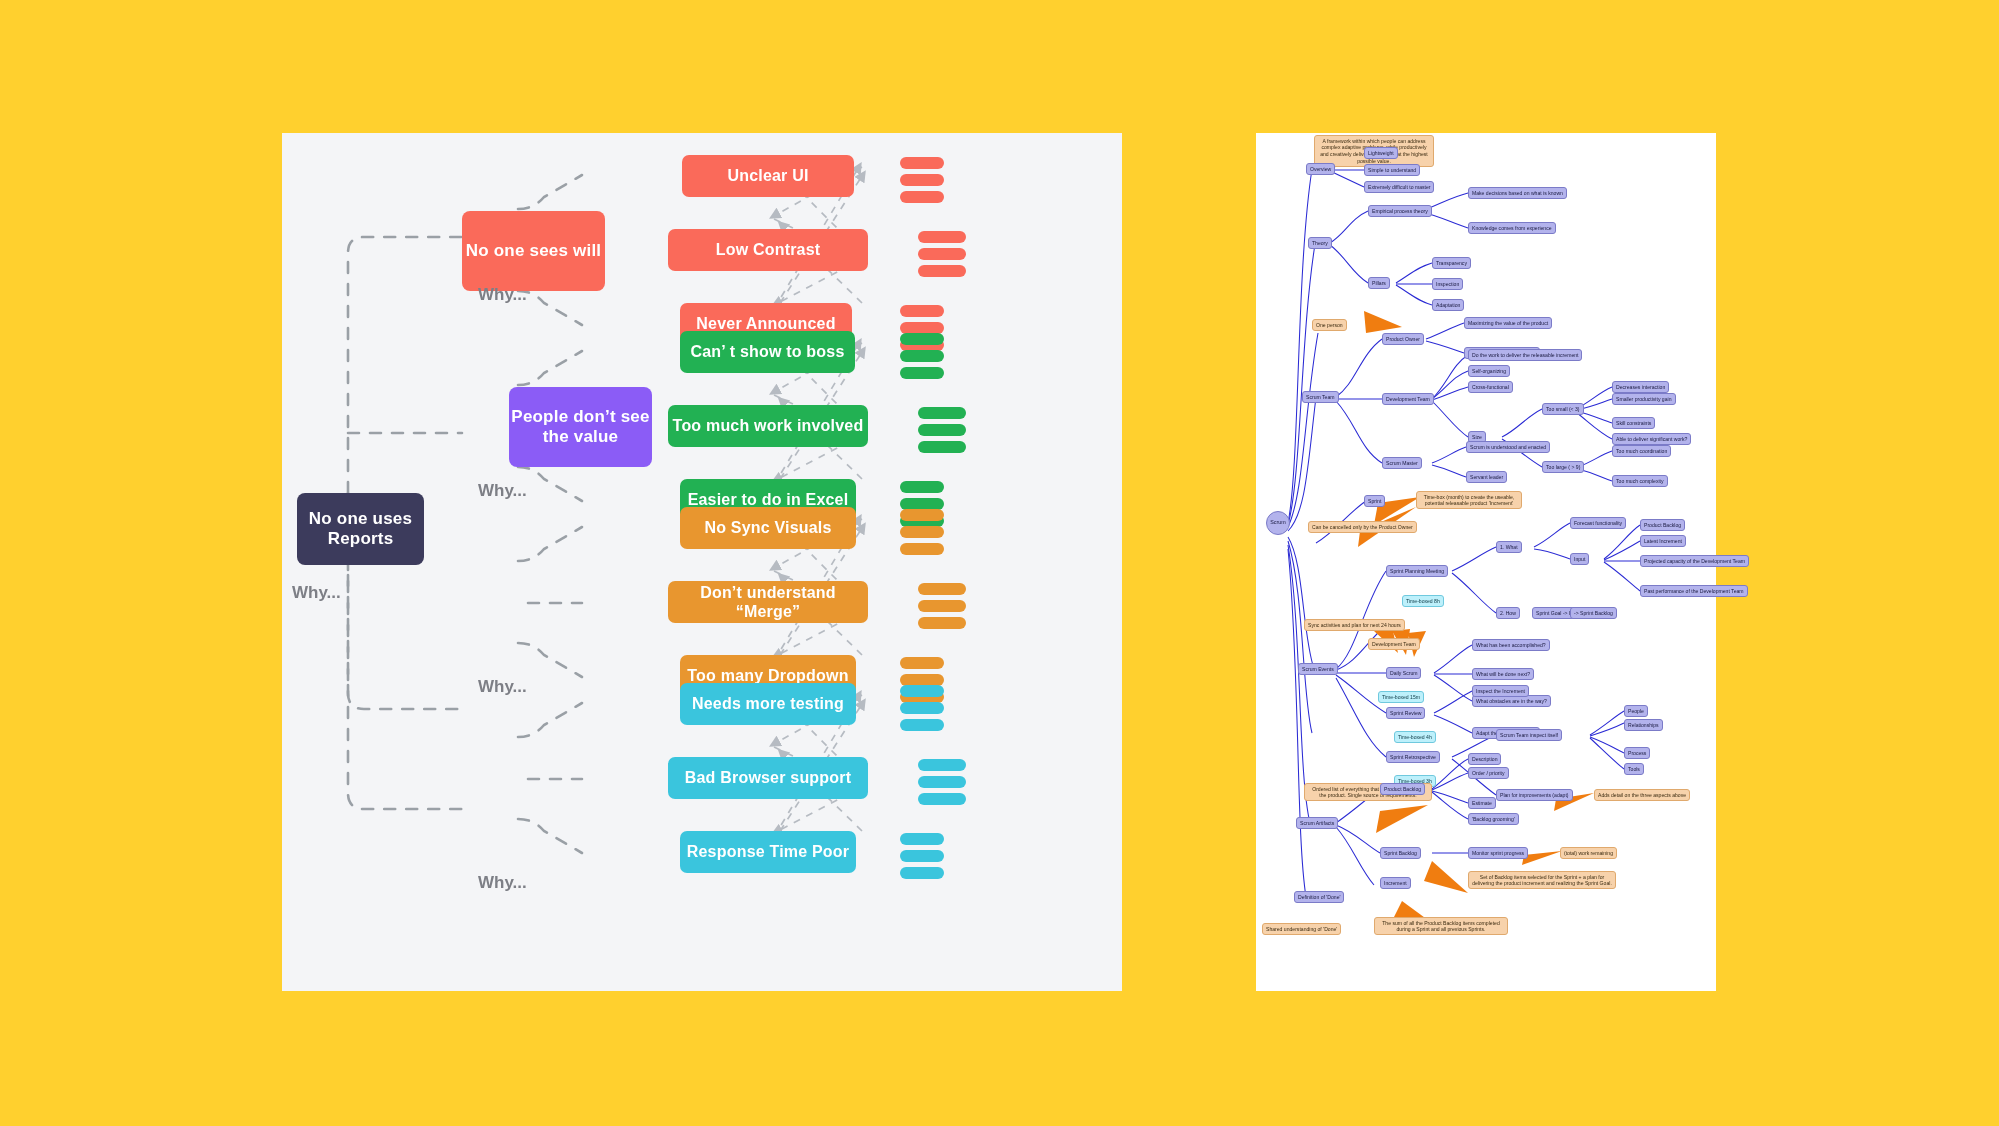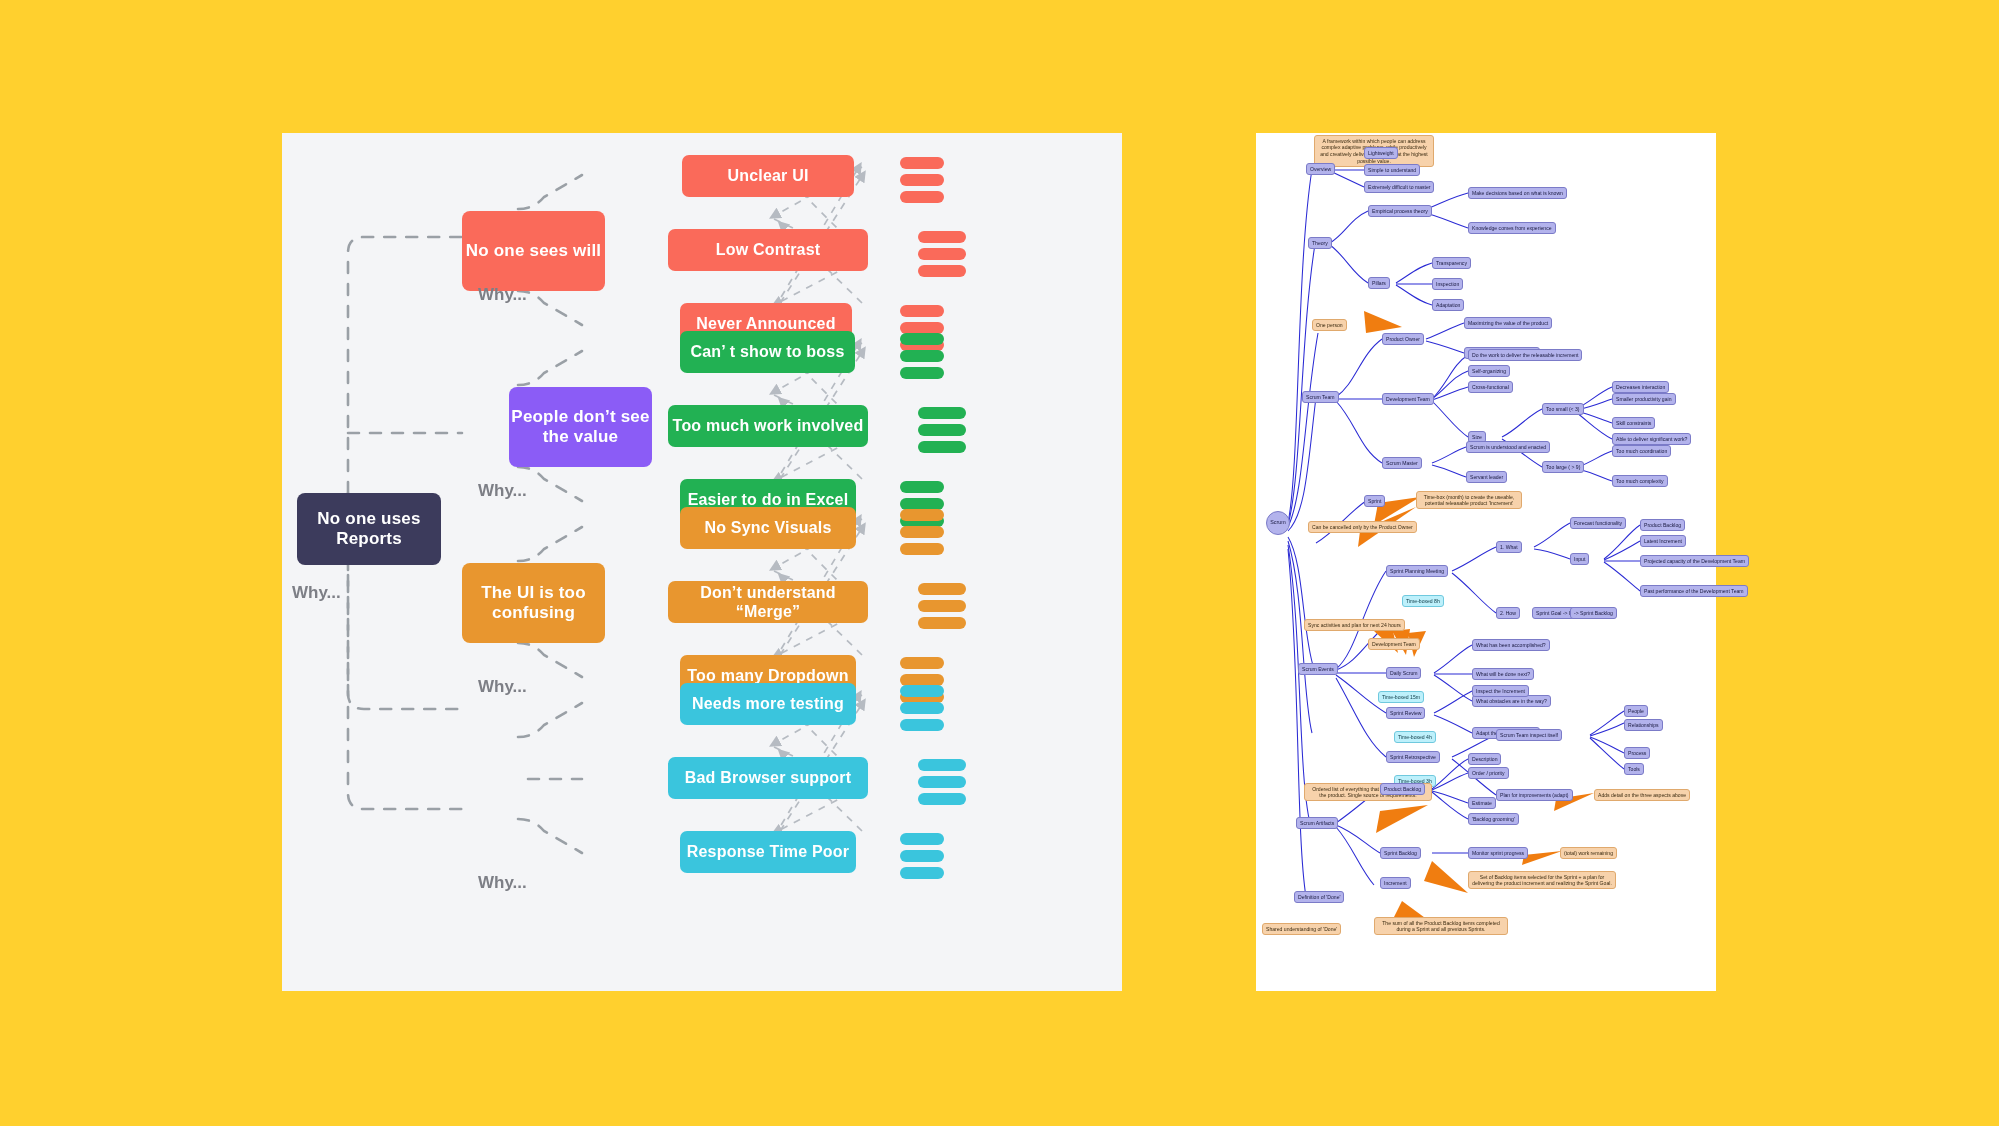--- a/index.html
+++ b/index.html
@@ -26,21 +26,21 @@
     display: flex;
     align-items: center;
     justify-content: center;
     text-align: center;
     font-weight: bold;
     letter-spacing: .2px;
     line-height: 1.2;
     z-index: 3;
   }
   .wnode.root {
-    width: 144px; height: 72px;
+    width: 127px; height: 72px;
     font-size: 17px;
     background: #3c3b5c;
   }
   .wnode.l1 {
     width: 143px; height: 80px;
     font-size: 17px;
   }
   .wnode.l2 {
     height: 42px;
     font-size: 16px;
@@ -222,21 +222,20 @@
     <div class="bar" style="width:48px; background:#22b153;"></div>
     <div class="bar" style="width:48px; background:#22b153;"></div>
     <div class="bar" style="width:48px; background:#22b153;"></div>
   </div>
   <div class="hamburger" style="left:618px; top:348px;">
     <div class="bar" style="width:44px; background:#22b153;"></div>
     <div class="bar" style="width:44px; background:#22b153;"></div>
     <div class="bar" style="width:44px; background:#22b153;"></div>
   </div>
 
-  <div class="wnode l1" style="left:180px; top:430px; background:#e8962f;">The UI is too confusing</div>
   <div class="why-label" style="left:196px; top:544px;">Why...</div>
   <div class="wnode l2" style="left:398px; top:374px; width:176px; background:#e8962f;">No Sync Visuals</div>
   <div class="wnode l2" style="left:386px; top:448px; width:200px; background:#e8962f;">Don’t understand “Merge”</div>
   <div class="wnode l2" style="left:398px; top:522px; width:176px; background:#e8962f;">Too many Dropdown</div>
   <div class="hamburger" style="left:618px; top:376px;">
     <div class="bar" style="width:44px; background:#e8962f;"></div>
     <div class="bar" style="width:44px; background:#e8962f;"></div>
     <div class="bar" style="width:44px; background:#e8962f;"></div>
   </div>
   <div class="hamburger" style="left:636px; top:450px;">

